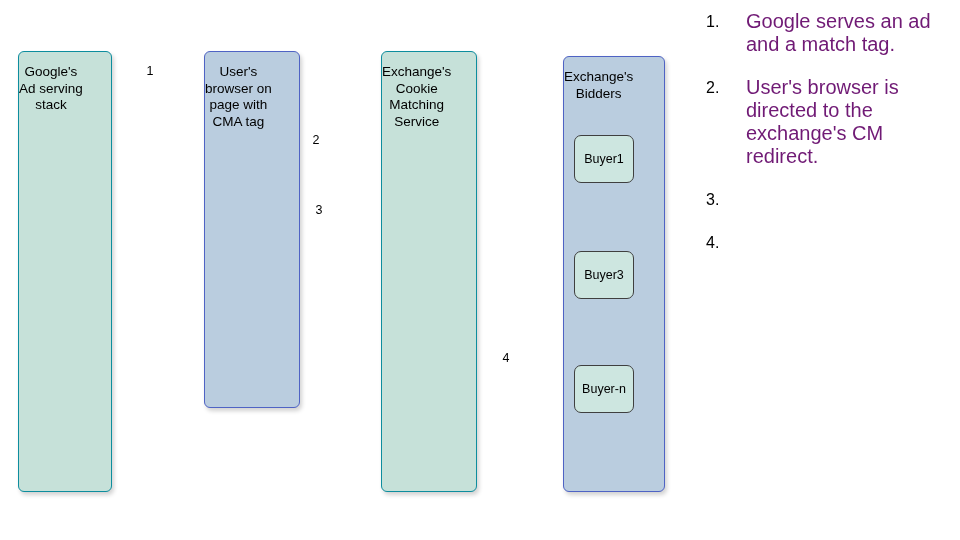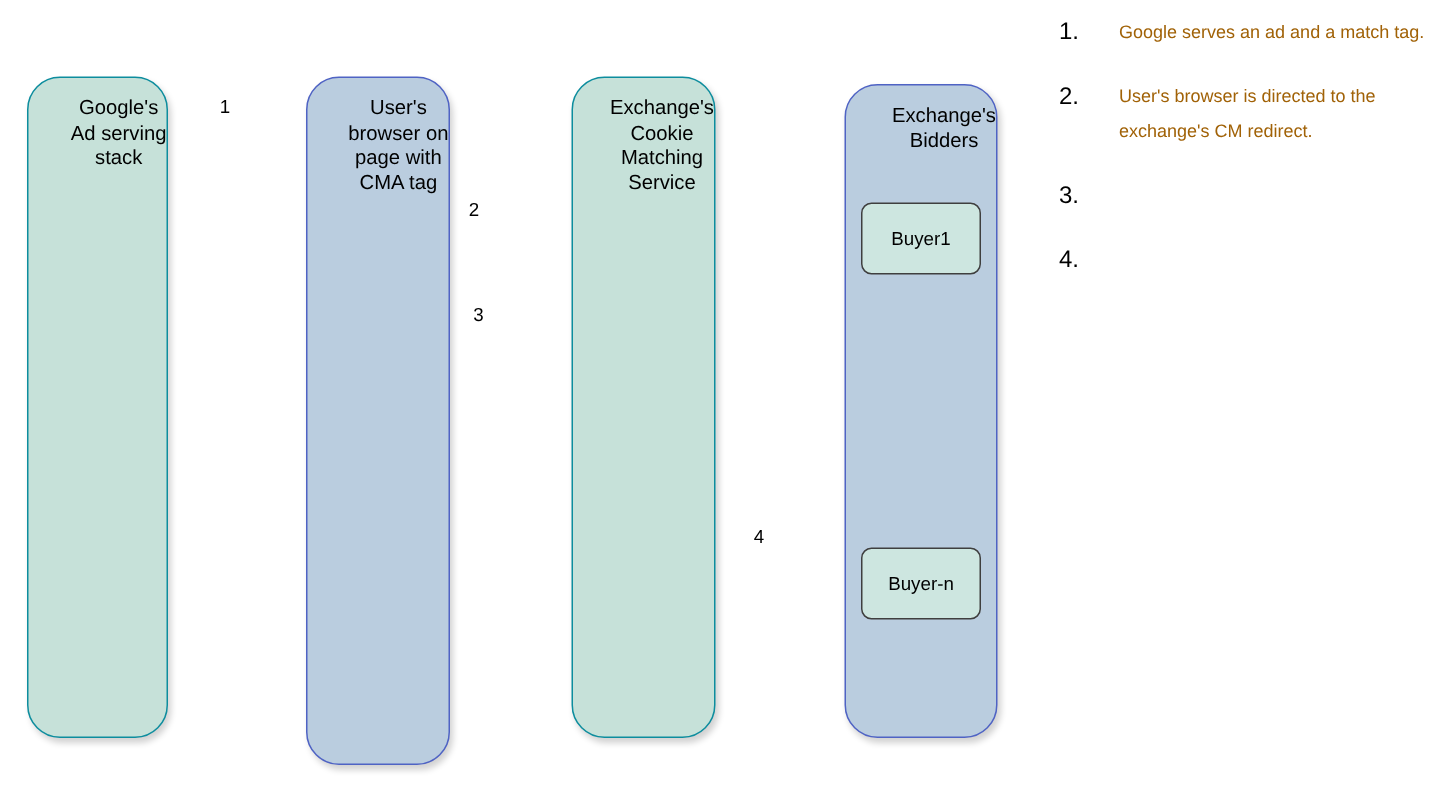--- a/index.html
+++ b/index.html
@@ -20,50 +20,50 @@
     position: absolute;
     left: 0; top: 0;
     width: 960px;
     height: 540px;
   }
 
   
   .flowbox {
     position: absolute;
     box-sizing: border-box;
-    border-radius: 22px;
+    border-radius: 6px;
     border: 1.2px solid #0f8fa0;
     box-shadow: 2px 3px 4px rgba(0,0,0,0.18);
     display: flex;
-    justify-content: flex-end;
+    justify-content: flex-start;
     align-items: flex-start;
   }
   .flowbox.green { background: #c6e1d9; border-color: #0d8d9e; }
   .flowbox.blue  { background: #bacddf; border-color: #4f63c4; }
 
   .flowbox-label {
     font-size: 13.5px;
     line-height: 16.5px;
     text-align: center;
     white-space: pre-line;
     padding-top: 12px;
     color: #000;
   }
 
   #box-google   { left: 18px;  top: 51px; width: 94px;  height: 441px; }
-  #box-browser  { left: 204px; top: 51px; width: 96px;  height: 459px; }
+  #box-browser  { left: 204px; top: 51px; width: 96px;  height: 357px; }
   #box-cms      { left: 381px; top: 51px; width: 96px;  height: 441px; }
   #box-bidders  { left: 563px; top: 56px; width: 102px; height: 436px; }
 
   
   .buyerbox {
     position: absolute;
     box-sizing: border-box;
     left: 574px;
-    width: 80px;
+    width: 60px;
     height: 48px;
     background: #cde6e0;
     border: 1px solid #3f3f3f;
     border-radius: 7px;
     display: flex;
     align-items: center;
     justify-content: center;
     font-size: 12.5px;
     color: #000;
   }
@@ -98,23 +98,23 @@
   }
   .step-num {
     width: 40px;
     flex: 0 0 40px;
     font-size: 16px;
     line-height: 23px;
     color: #000;
   }
   .step-text {
     flex: 1 1 auto;
-    font-size: 12px;
+    font-size: 20px;
     line-height: 23px;
-    color: #a16207;
+    color: #701a75;
   }
 </style>
 </head>
 <body>
 
 <div id="canvas">
 
   <div class="flowbox green" id="box-google">
     <div class="flowbox-label">Google's
 Ad serving
@@ -135,20 +135,23 @@
 Service</div>
   </div>
 
   <div class="flowbox blue" id="box-bidders">
     <div class="flowbox-label">Exchange's
 Bidders</div>
   </div>
 
   <div class="buyerbox" style="top:135px">
     <span>Buyer1</span>
+  </div>
+  <div class="buyerbox" style="top:251px">
+    <span>Buyer3</span>
   </div>
   <div class="buyerbox" style="top:365px">
     <span>Buyer-n</span>
   </div>
 
   <svg class="arrow-svg" viewBox="0 0 960 540">
     <defs>
       <marker id="ah-r" markerWidth="9" markerHeight="9" refX="8" refY="4.5" orient="auto" markerUnits="strokeWidth">
         <path d="M0,0.6 L8.6,4.5 L0,8.4 L1.9,4.5 Z" fill="#12909f"></path>
       </marker>

